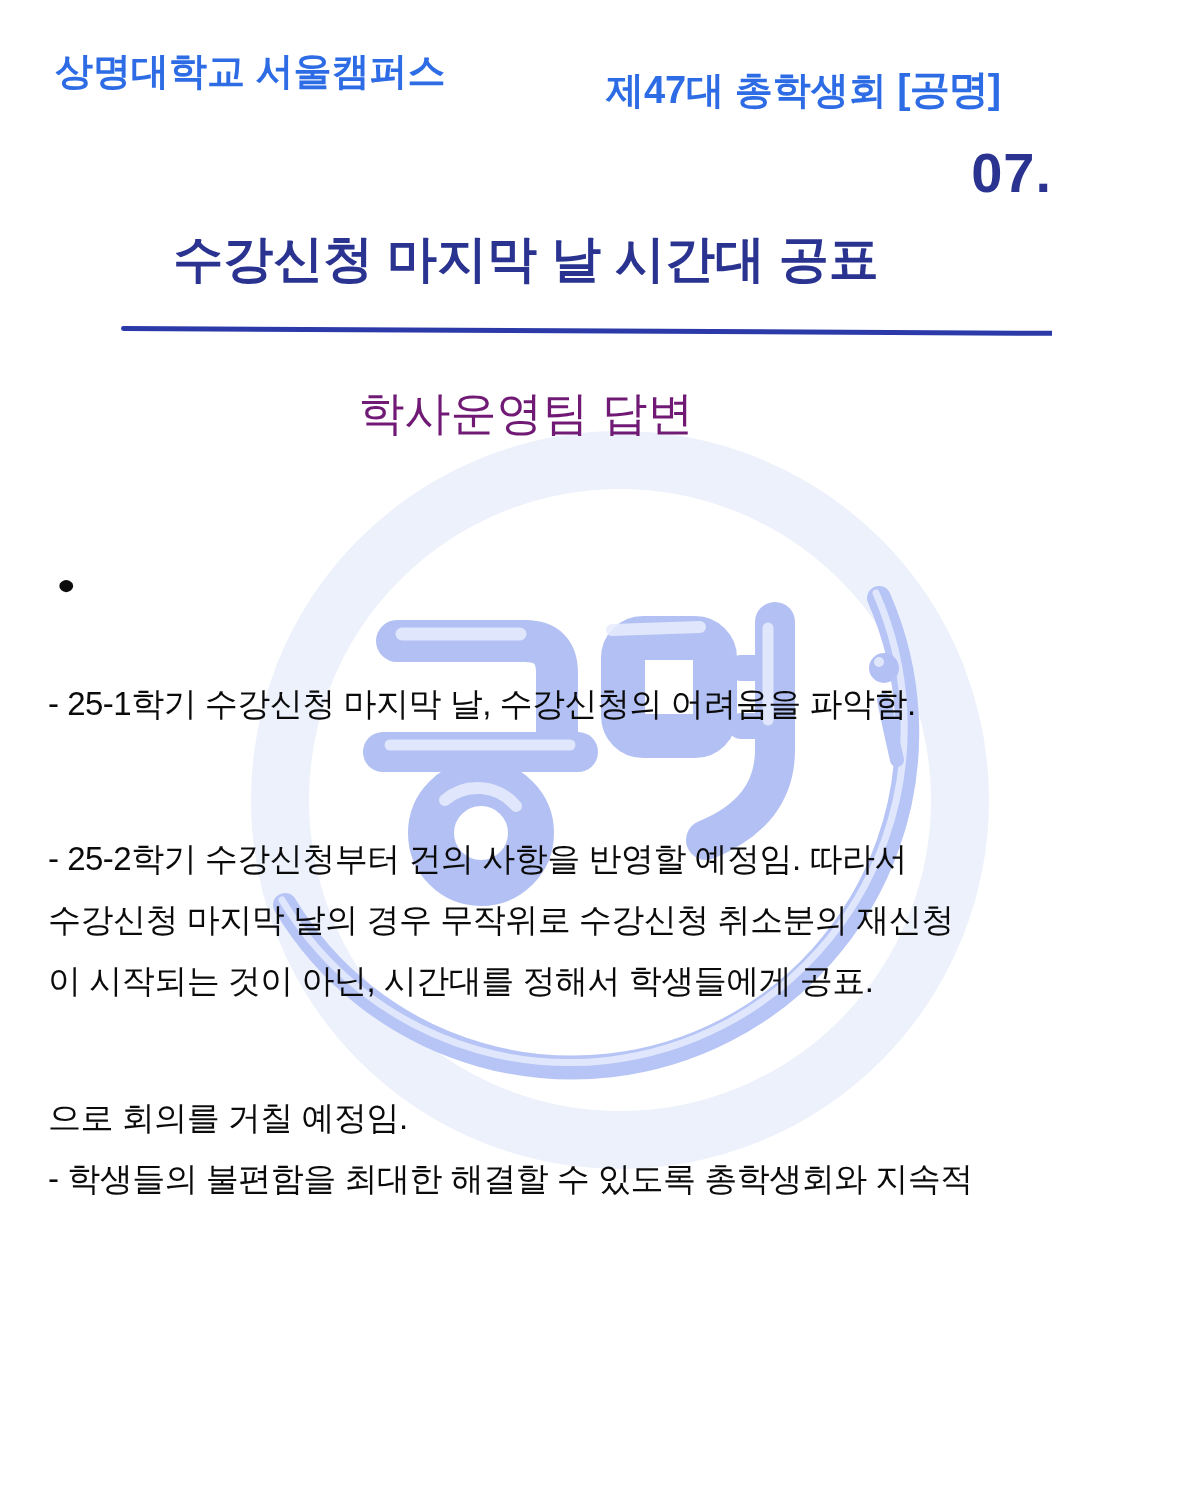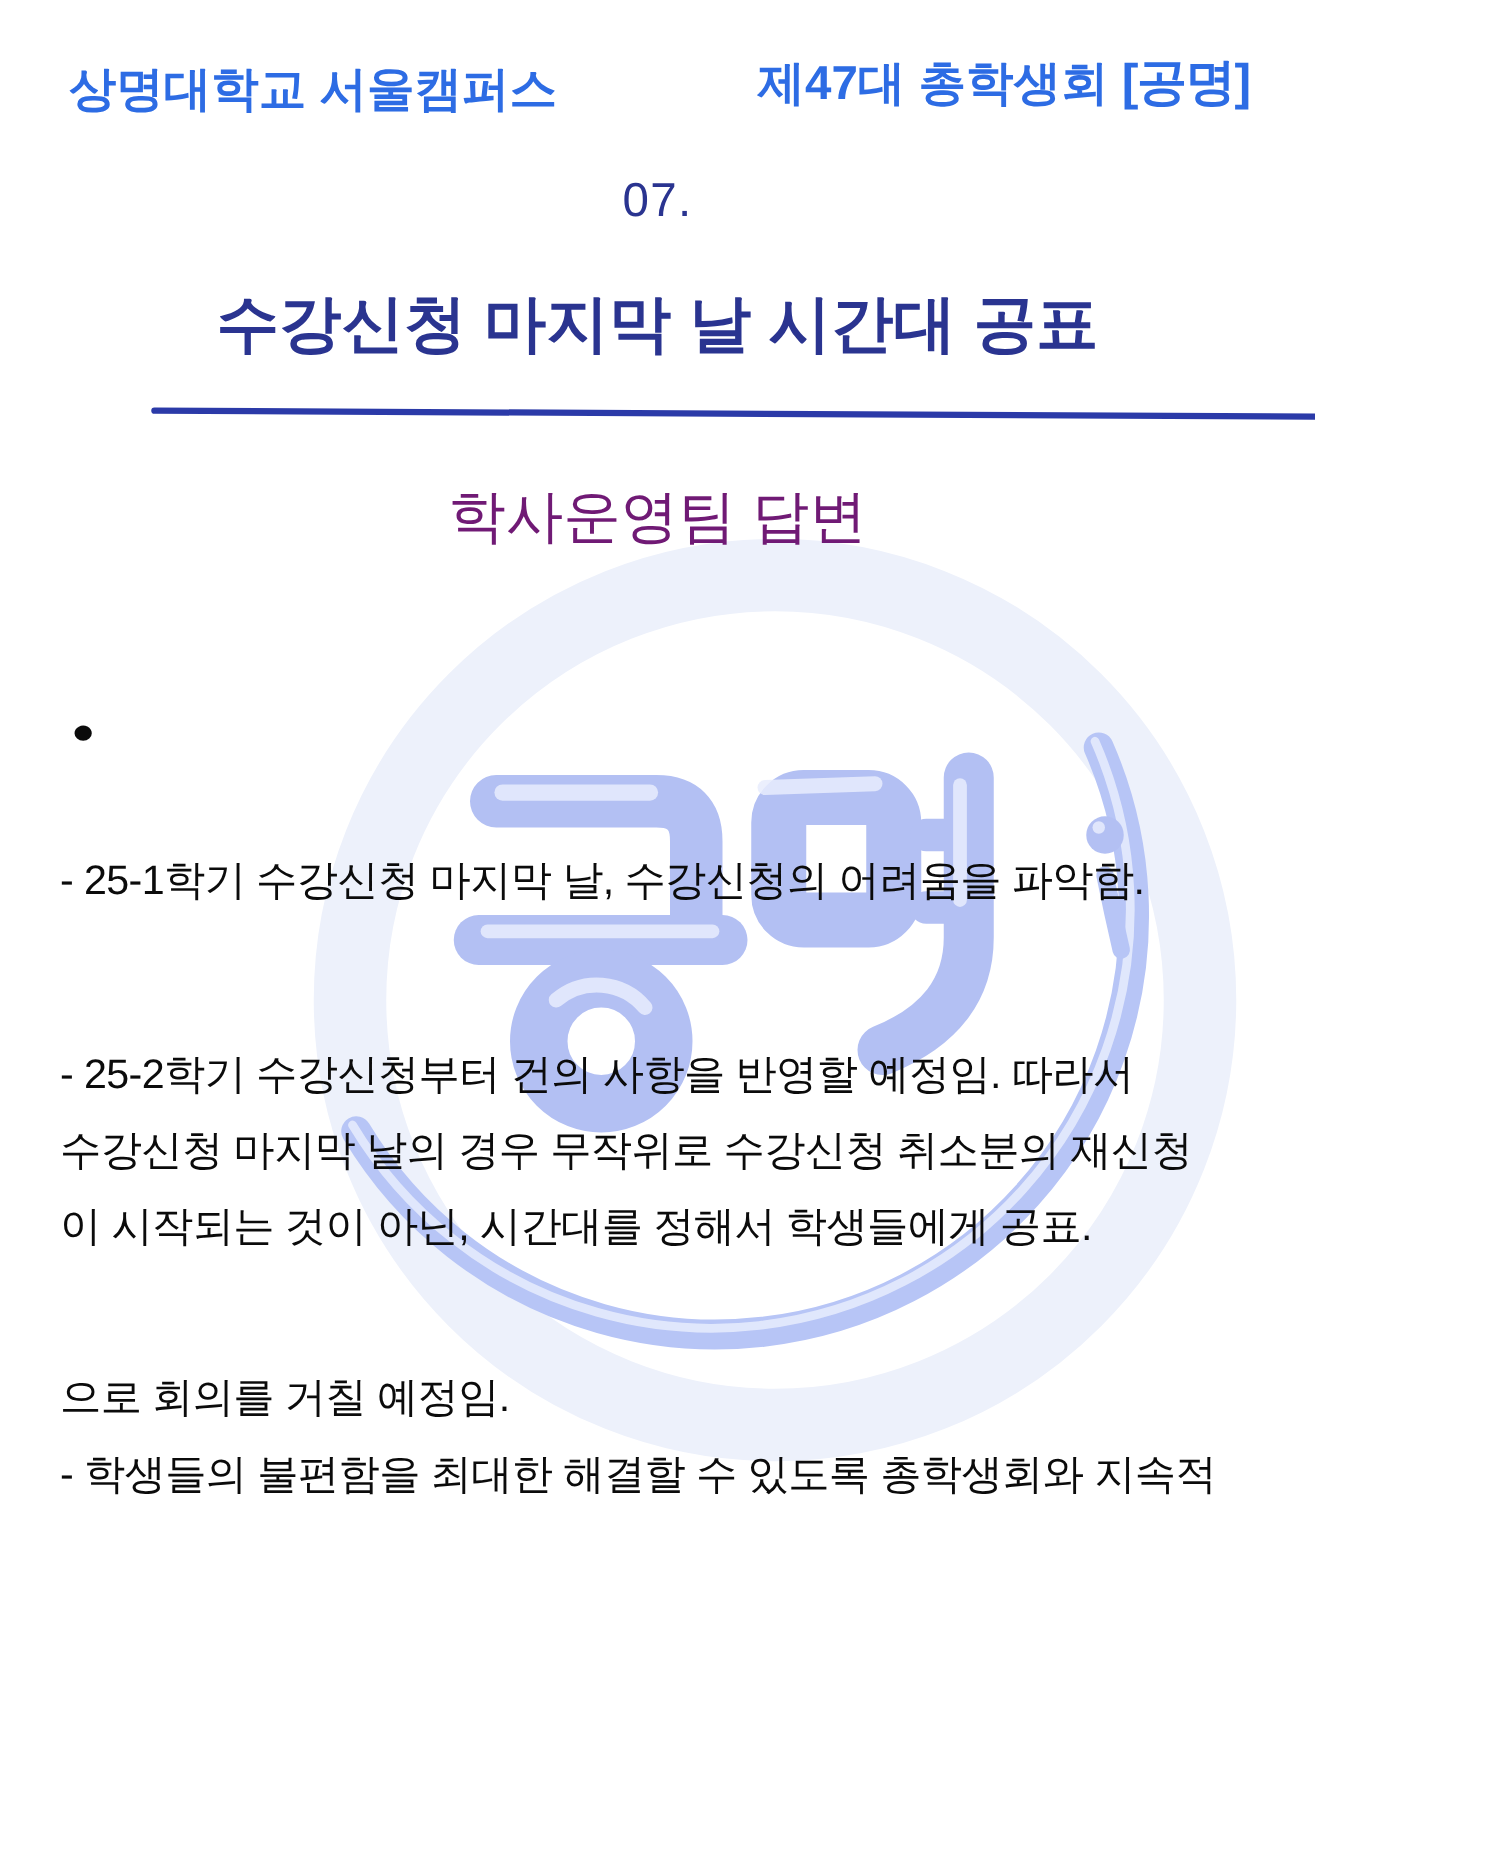--- a/index.html
+++ b/index.html
@@ -15,28 +15,28 @@
   .wm-letter{fill:none;stroke:var(--wm-letter,#b3c0f3);stroke-linecap:round;stroke-linejoin:round;}
   .wm-dot{fill:var(--wm-letter,#b3c0f3);stroke:none;}
   .wm-hl{fill:none;stroke:var(--wm-hl,#e7ecfd);stroke-linecap:round;stroke-linejoin:round;opacity:.85;}
   .wm-hl-dot{fill:var(--wm-hl,#e7ecfd);stroke:none;opacity:.85;}
   
   .hdr-left{
     position:absolute;left:55px;top:46px;z-index:2;
     font-size:38px;font-weight:700;color:var(--header-blue,#2d6ce4);white-space:nowrap;
   }
   .hdr-right{
-    position:absolute;right:52px;top:38px;z-index:2;text-align:right;
+    position:absolute;right:52px;top:62px;z-index:2;text-align:right;
     font-size:38px;font-weight:700;color:var(--header-blue,#2d6ce4);white-space:nowrap;
   }
   .hdr-right .emph{font-weight:900;font-size:40px;letter-spacing:-1px;}
   
   .title-number{
-    position:absolute;left:0;right:0;top:140px;z-index:2;text-align:center;
-    font-size:38px;font-weight:400;color:var(--title-navy,#2a3490);letter-spacing:1px;
+    position:absolute;left:0;right:0;top:140px;z-index:2;text-align:right;
+    font-size:56px;font-weight:700;color:var(--title-navy,#2a3490);letter-spacing:1px;
   }
   .title-line{
     position:absolute;left:0;right:0;top:226px;z-index:2;text-align:center;
     font-size:50px;font-weight:800;color:var(--title-navy,#2a3490);white-space:nowrap;
   }
   .divider{
     position:absolute;left:121px;top:326px;width:958px;height:5px;z-index:2;
     background:var(--divider-navy,#2b3aa8);border-radius:3px;
     transform:rotate(0.3deg);transform-origin:left center;
   }

